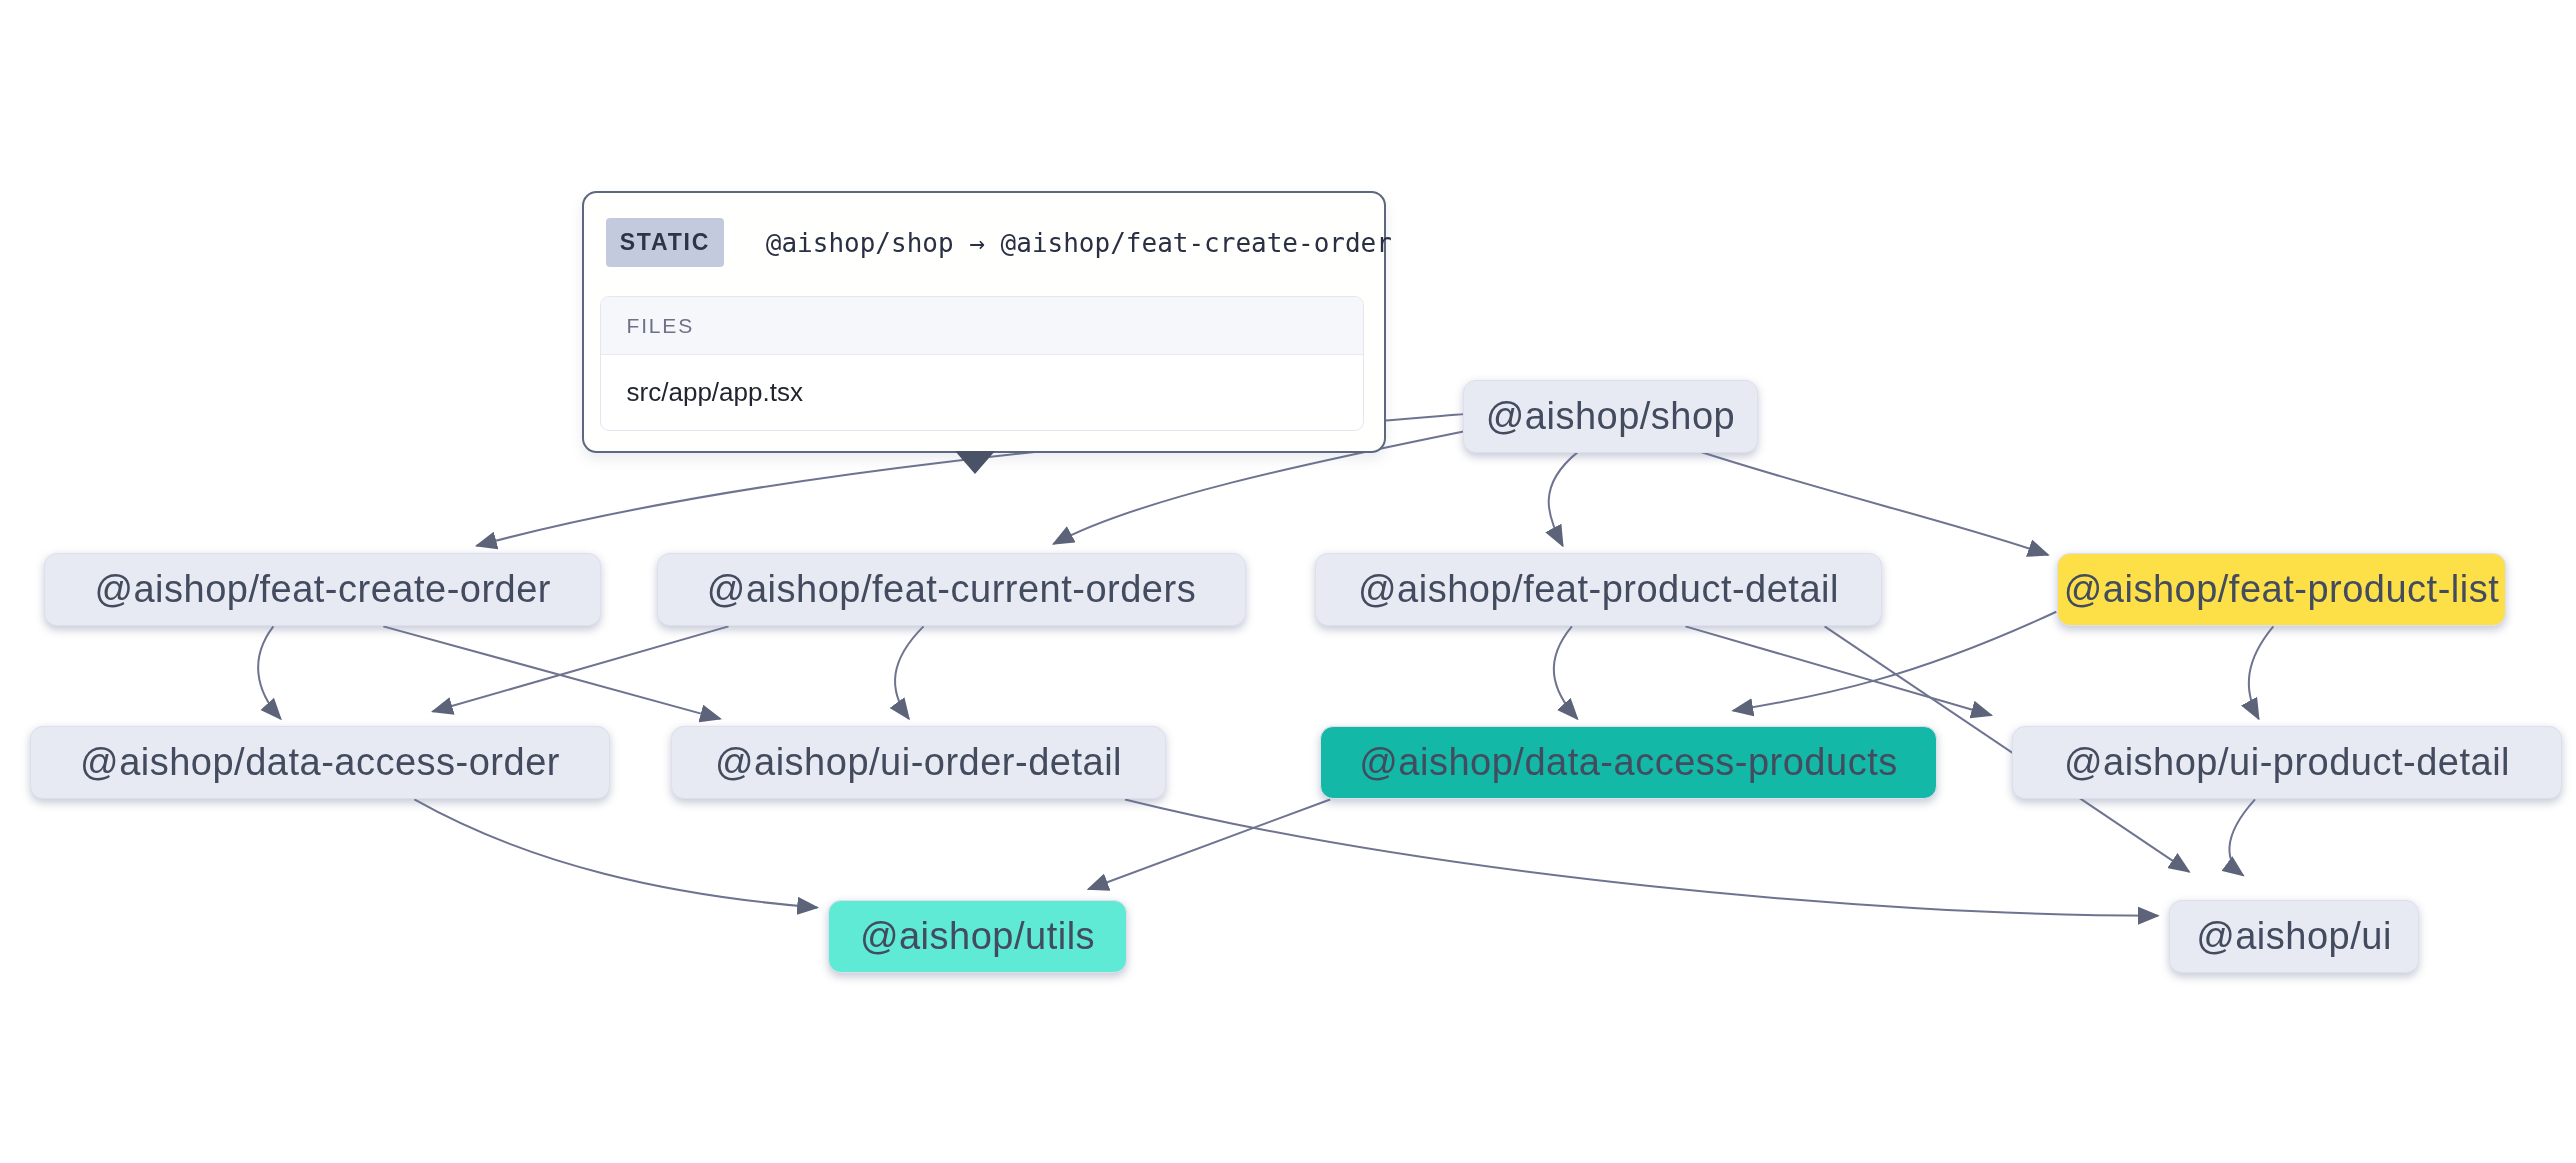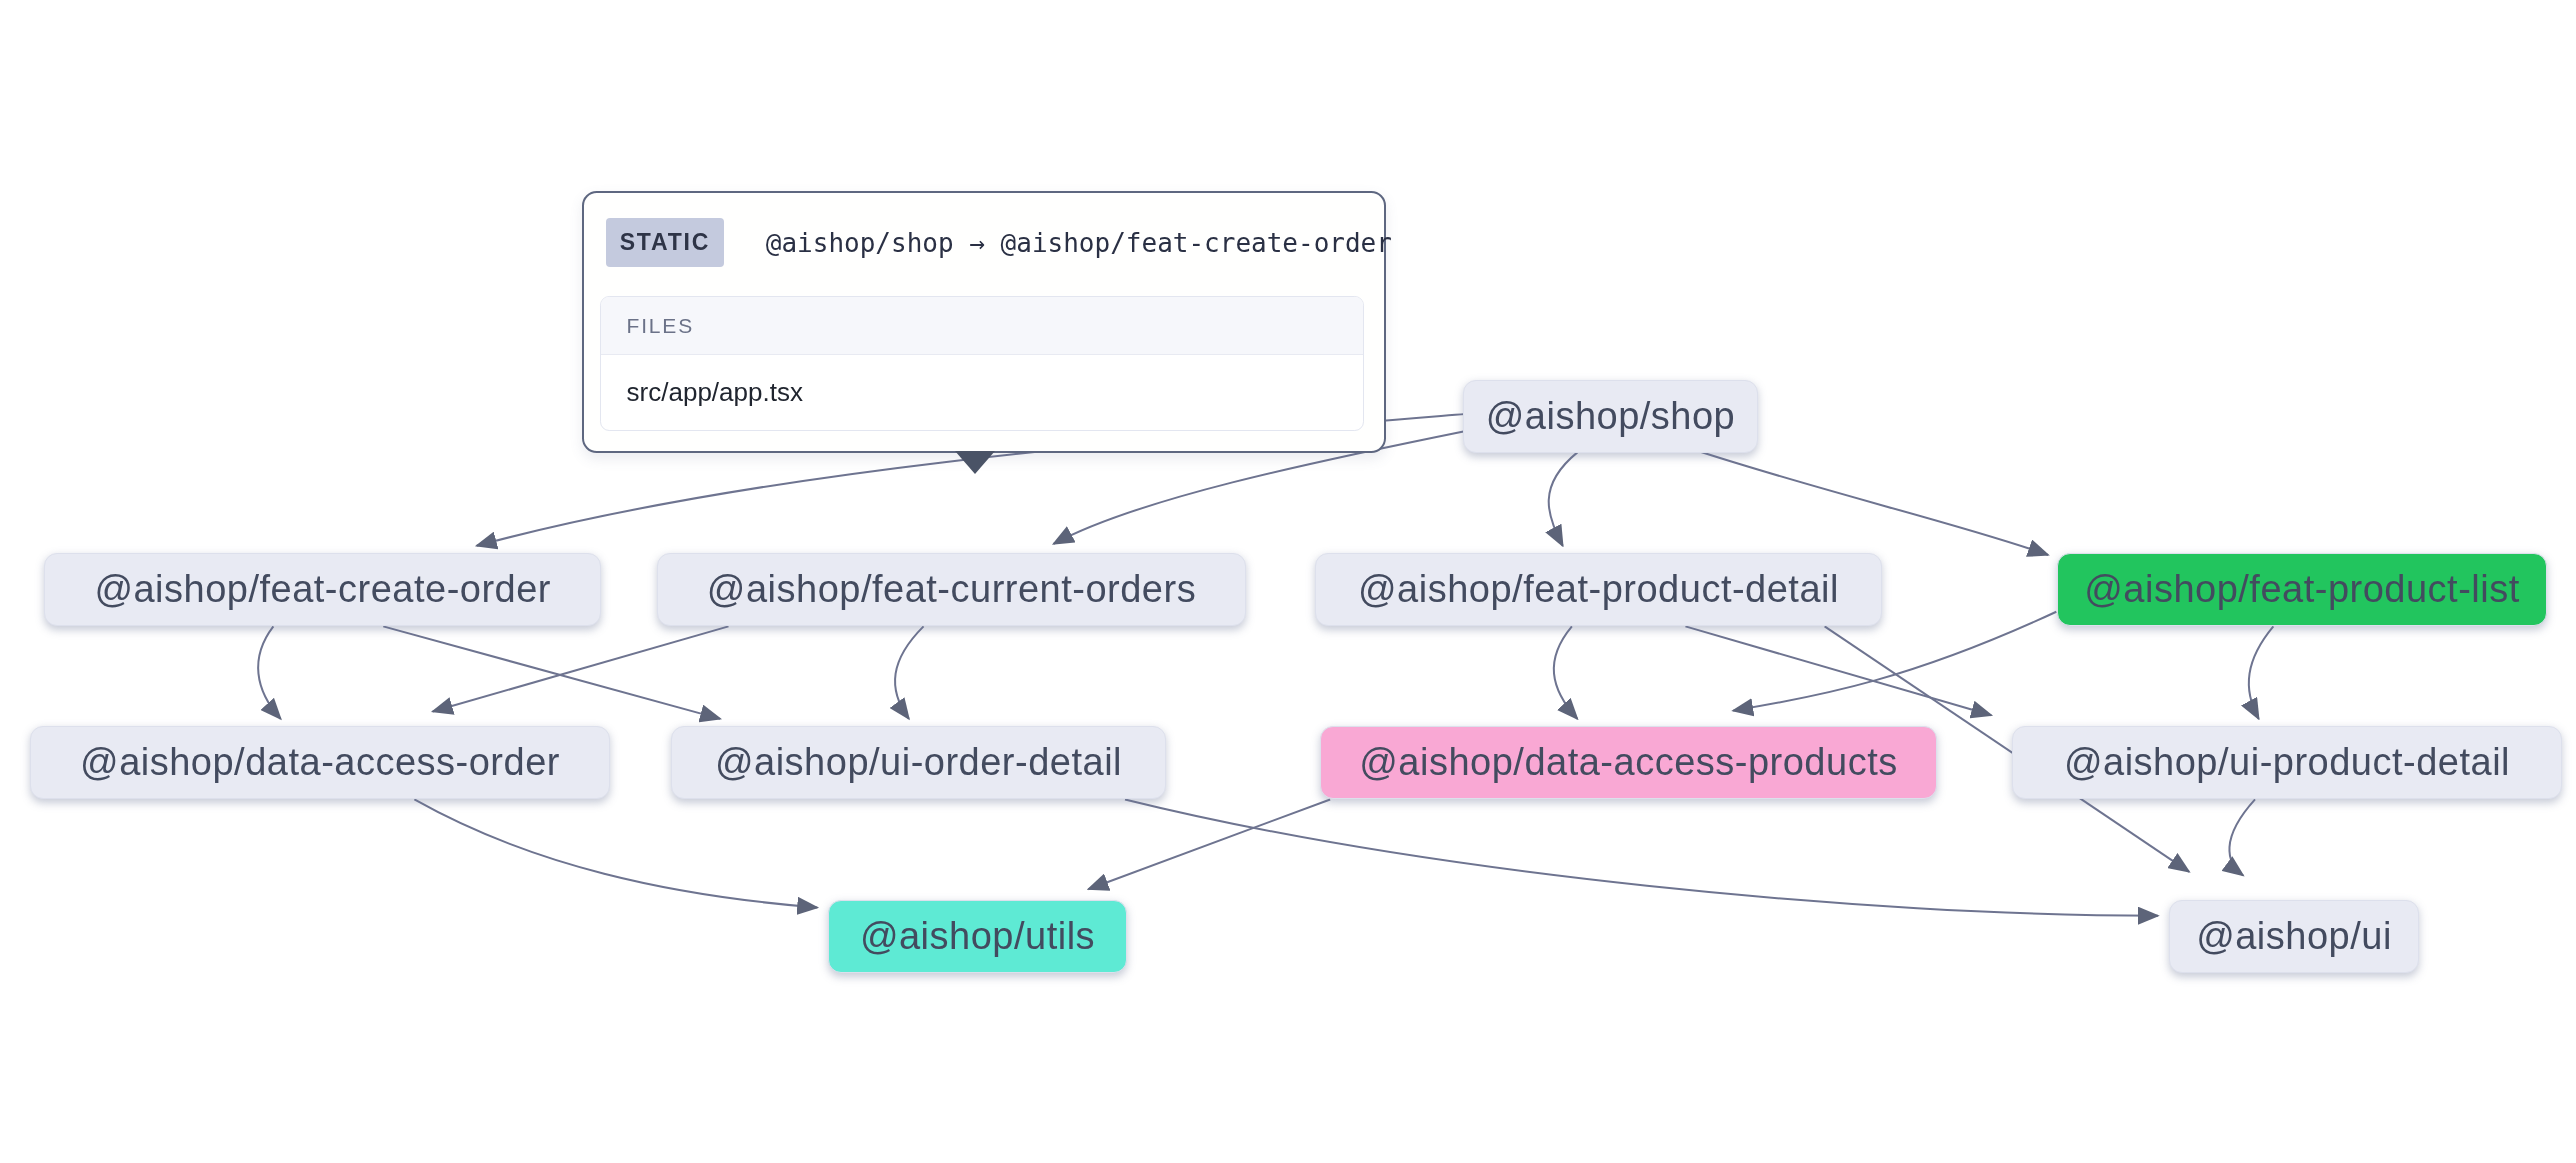--- a/index.html
+++ b/index.html
@@ -142,24 +142,24 @@
       <path d="M452 873 C580 945 730 978 892 991" fill="none" stroke="#6e7490" stroke-width="2.2" marker-end="url(#arrow)"></path>
       <path d="M1452 873 L1188 971" fill="none" stroke="#6e7490" stroke-width="2.2" marker-end="url(#arrow)"></path>
       <path d="M1228 873 C1560 955 2040 1000 2356 1000" fill="none" stroke="#6e7490" stroke-width="2.2" marker-end="url(#arrow)"></path>
       <path d="M2462 873 C2424 915 2430 942 2449 956" fill="none" stroke="#6e7490" stroke-width="2.2" marker-end="url(#arrow)"></path>
     </svg>
   <div id="nodes-layer">
       <div class="node" style="left: 1463px; top: 380px; width: 295px; height: 73px; background: rgb(232, 234, 243); color: rgb(67, 75, 95);">@aishop/shop</div>
       <div class="node" style="left: 8.2px; top: 553px; width: 557px; height: 73px; background: rgb(232, 234, 243); color: rgb(67, 75, 95); margin-left: 36px;">@aishop/feat-create-order</div>
       <div class="node" style="left: 657px; top: 553px; width: 589px; height: 73px; background: rgb(232, 234, 243); color: rgb(67, 75, 95);">@aishop/feat-current-orders</div>
       <div class="node" style="left: 1315px; top: 553px; width: 567px; height: 73px; background: rgb(232, 234, 243); color: rgb(67, 75, 95);">@aishop/feat-product-detail</div>
-      <div class="node" style="left: 2057px; top: 553px; width: 490px; height: 73px; background: #22c55e; color: rgb(67, 75, 95);">@aishop/feat-product-list</div>
+      <div class="node" style="left: 2057px; top: 553px; width: 449px; height: 73px; background: #fde047; color: rgb(67, 75, 95);">@aishop/feat-product-list</div>
       <div class="node" style="left: 30px; top: 726px; width: 580px; height: 73px; background: rgb(232, 234, 243); color: rgb(67, 75, 95);">@aishop/data-access-order</div>
       <div class="node" style="left: 671px; top: 726px; width: 495px; height: 73px; background: rgb(232, 234, 243); color: rgb(67, 75, 95);">@aishop/ui-order-detail</div>
-      <div class="node" style="left: 1320px; top: 726px; width: 617px; height: 73px; background: #f9a8d4; color: rgb(67, 75, 95);">@aishop/data-access-products</div>
+      <div class="node" style="left: 1320px; top: 726px; width: 617px; height: 73px; background: #14b8a6; color: rgb(67, 75, 95);">@aishop/data-access-products</div>
       <div class="node" style="left: 2012px; top: 726px; width: 550px; height: 73px; background: rgb(232, 234, 243); color: rgb(67, 75, 95);">@aishop/ui-product-detail</div>
       <div class="node" style="left: 828px; top: 900px; width: 299px; height: 73px; background: #5eead4; color: rgb(67, 75, 95);">@aishop/utils</div>
       <div class="node" style="left: 2169px; top: 900px; width: 250px; height: 73px; background: rgb(232, 234, 243); color: rgb(67, 75, 95);">@aishop/ui</div>
     </div>
 
   <div class="tooltip">
     <div class="tt-header">
       <span class="badge">STATIC</span>
       <span class="tt-title">@aishop/shop → @aishop/feat-create-order</span>
     </div>

